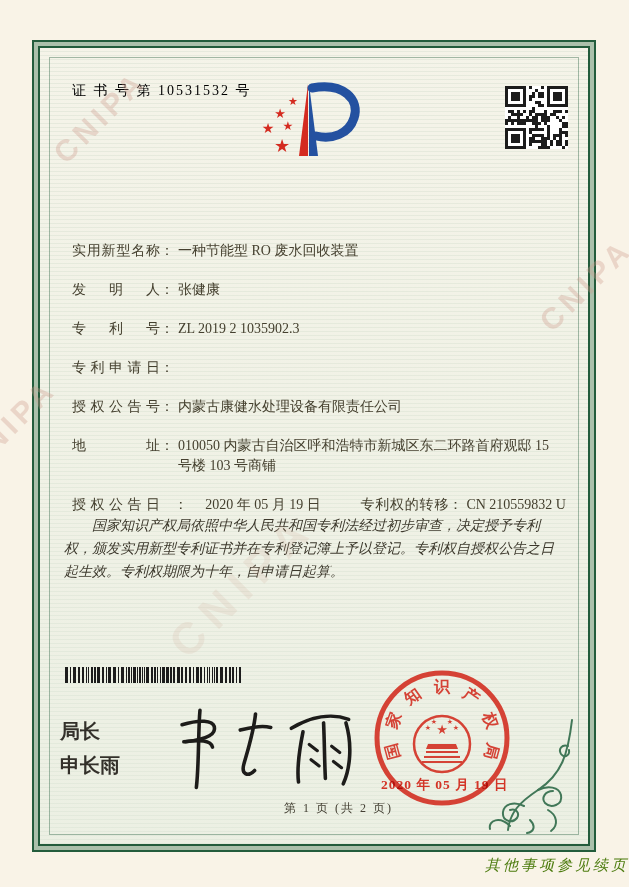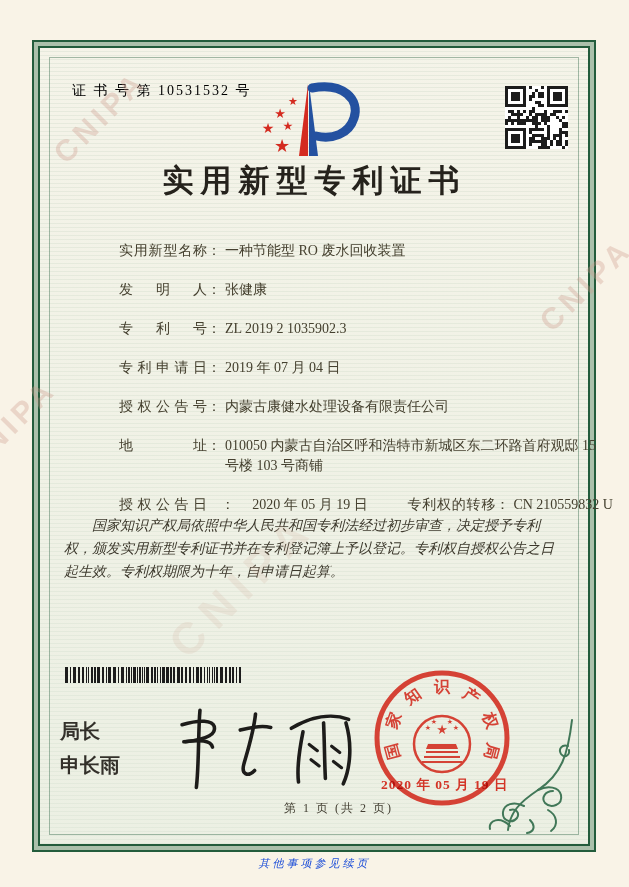--- a/index.html
+++ b/index.html
@@ -45,21 +45,21 @@
   .content{position:absolute;inset:0;z-index:3;color:#3e3a2f;}
   .cert-no{
     position:absolute;left:72px;top:82px;font-size:14px;letter-spacing:2px;color:#000000;
   }
   .logo{position:absolute;left:236px;top:78px;}
   .qr{position:absolute;left:505px;top:86px;}
   .title{
     position:absolute;left:0;top:160px;width:100%;text-align:center;
     font-size:31px;font-weight:bold;letter-spacing:7px;color:#25221c;
   }
-  .fields{position:absolute;left:72px;top:241px;width:494px;font-size:14px;line-height:20px;color:#45402f;margin-left:47px;}
+  .fields{position:absolute;left:72px;top:241px;width:494px;font-size:14px;line-height:20px;color:#45402f;}
   .frow{margin-bottom:19px;display:flex;align-items:flex-start;}
   .flabel{
     display:inline-block;width:88px;flex:0 0 88px;
     text-align:justify;text-align-last:justify;
   }
   .fcolon{flex:0 0 auto;}
   .fval{flex:1 1 auto;padding-left:4px;}
   .fpair2{margin-left:26px;display:flex;}
   .frow.grant{display:flex;justify-content:space-between;}
   .paras{
@@ -81,22 +81,22 @@
   .seal-date{
     position:absolute;left:381px;top:776px;z-index:5;
     color:#d33427;font-size:13.5px;letter-spacing:1px;font-weight:bold;
     mix-blend-mode:multiply;
   }
   .page-info{
     position:absolute;left:0;top:800px;width:100%;text-align:center;
     font-size:12px;color:#44403４;letter-spacing:2px;color:#444034;padding-left:24px;
   }
   .cont-note{
-    position:absolute;left:0;top:856px;width:100%;text-align:center;
-    font-size:11px;color:#1d4ed8;letter-spacing:3px;font-style:italic;z-index:3;
+    position:absolute;left:0;top:856px;width:100%;text-align:right;
+    font-size:15px;color:#4d7c0f;letter-spacing:3px;font-style:italic;z-index:3;
   }
   .ornament{position:absolute;right:12px;bottom:10px;}
 </style>
 </head>
 <body>
 
 <div class="page">
 
   <div class="wm wm1">CNIPA</div>
   <div class="wm wm2">CNIPA</div>
@@ -274,42 +274,40 @@
         <rect x="3" y="3" width="15" height="15" fill="#ffffff"></rect>
         <rect x="6" y="6" width="9" height="9" fill="#1c1c1c"></rect>
         <rect x="42" y="0" width="21" height="21" fill="#1c1c1c"></rect>
         <rect x="45" y="3" width="15" height="15" fill="#ffffff"></rect>
         <rect x="48" y="6" width="9" height="9" fill="#1c1c1c"></rect>
         <rect x="0" y="42" width="21" height="21" fill="#1c1c1c"></rect>
         <rect x="3" y="45" width="15" height="15" fill="#ffffff"></rect>
         <rect x="6" y="48" width="9" height="9" fill="#1c1c1c"></rect>
       </svg>
 
-    <div class="title">实用新型专利证书</div>
 
     <div class="fields">
       <div class="frow">
         <span class="flabel">实用新型名称</span>
           <span class="fcolon">：</span>
         <span class="fval">一种节能型 RO 废水回收装置</span>
       </div>
       <div class="frow">
         <span class="flabel">发明人</span>
           <span class="fcolon">：</span>
         <span class="fval">张健康</span>
       </div>
       <div class="frow">
         <span class="flabel">专利号</span>
           <span class="fcolon">：</span>
         <span class="fval">ZL 2019 2 1035902.3</span>
       </div>
       <div class="frow">
         <span class="flabel">专利申请日</span>
           <span class="fcolon">：</span>
-        <span class="fval">2019 年 07 月 04 日</span>
       </div>
       <div class="frow">
         <span class="flabel">授权公告号</span>
           <span class="fcolon">：</span>
         <span class="fval">内蒙古康健水处理设备有限责任公司</span>
       </div>
       <div class="frow">
         <span class="flabel">地址</span>
           <span class="fcolon">：</span>
         <span class="fval">010050 内蒙古自治区呼和浩特市新城区东二环路首府观邸 15 号楼 103 号商铺</span>

